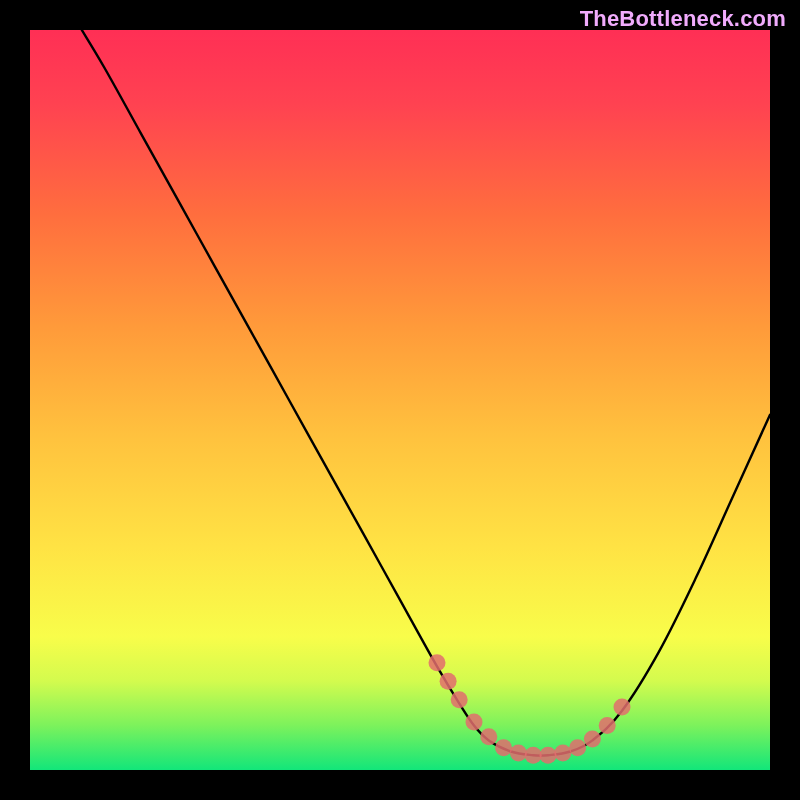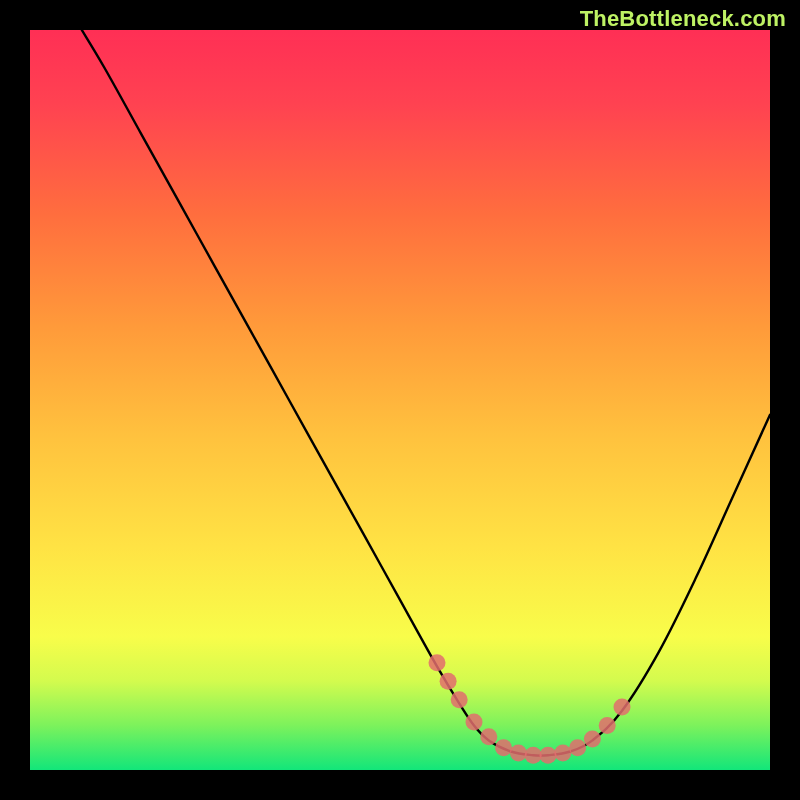--- a/index.html
+++ b/index.html
@@ -36,21 +36,21 @@
       #ff9a3a 60%,
       #ff6e3e 75%,
       #ff4251 90%,
       #ff2f55 100%
     );
   }
   .watermark {
     position: absolute;
     top: 6px;
     right: 14px;
-    color: #bef264;
+    color: #f0abfc;
     font-size: 22px;
     font-weight: 600;
     letter-spacing: 0.2px;
     user-select: none;
   }
   svg.curve {
     position: absolute;
     left: 0;
     top: 0;
     width: 740px;

